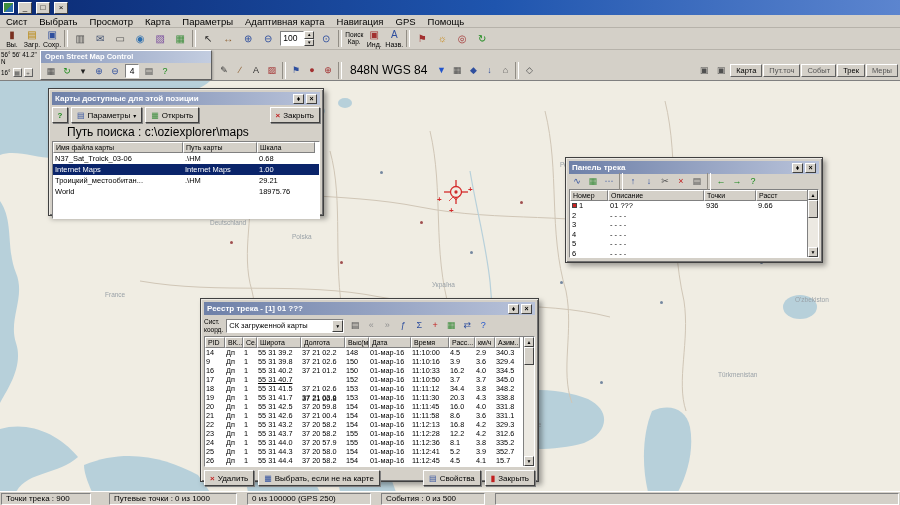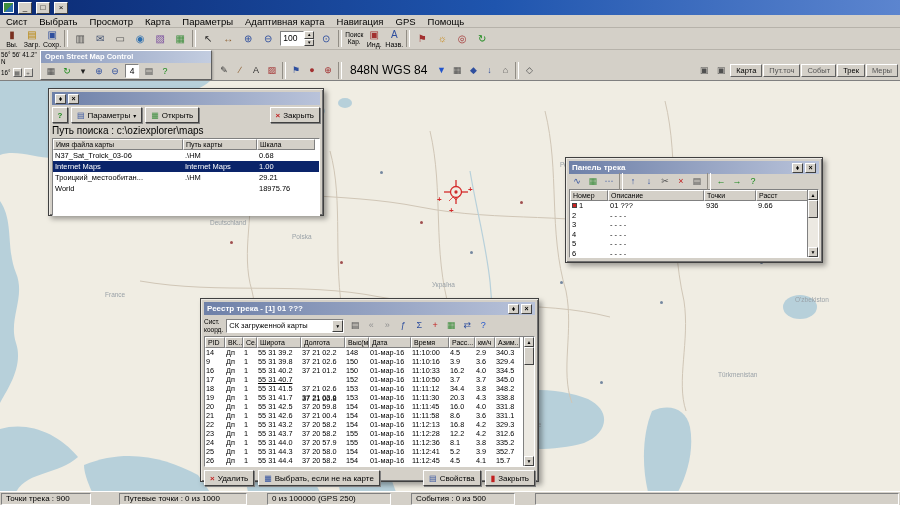--- a/index.html
+++ b/index.html
@@ -96,21 +96,21 @@
   .trow{display:flex;height:9.5px;font-size:7.5px;align-items:center;}
   .tcell{padding:0 2px;white-space:nowrap;overflow:hidden;flex:0 0 auto;display:flex;align-items:center;gap:2px;}
   .swatch{width:5px;height:5px;display:inline-block;border:1px solid #444;}
 
   
   .rrow{display:flex;height:9px;font-size:7.3px;align-items:center;}
   .rcell{padding:0 1px;white-space:nowrap;overflow:hidden;flex:0 0 auto;}
 
   
   .statusbar{position:absolute;left:0;top:491px;width:900px;height:14px;background:#d4d0c8;
-    border-top:1px solid #fff;display:flex;align-items:center;padding:0 1px;gap:20px;}
+    border-top:1px solid #fff;display:flex;align-items:center;padding:0 1px;gap:10px;}
   .scell{height:12px;border:1px solid;border-color:#808080 #fff #fff #808080;
     font-size:8px;line-height:10px;padding:0 4px;white-space:nowrap;overflow:hidden;flex:0 0 auto;}
 </style>
 </head>
 <body>
 
 <div class="app">
 
   <div class="titlebar">
     <div class="appicon"></div>
@@ -382,40 +382,41 @@
         <span class="map-dot" style="left: 480px; top: 260px; background: rgb(160, 80, 80);"></span>
         <span class="map-dot" style="left: 600px; top: 300px; background: rgb(117, 136, 160);"></span>
         <span class="map-plus" style="left: 437px; top: 116px;">+</span>
         <span class="map-plus" style="left: 468px; top: 106px;">+</span>
         <span class="map-plus" style="left: 449px; top: 127px;">+</span>
       </div>
   </div>
 
   <div class="dlg" style="left:48px;top:88px;width:276px;height:128px;">
     <div class="dtitle">
+      <span class="tt">Карты доступные для этой позиции</span>
       <span class="dbtn">♦</span>
       <span class="dbtn">×</span>
     </div>
     <div style="display:flex;align-items:center;gap:3px;margin-top:2px;">
       <span class="btn" style="width:16px;color:#1a8a1a;font-weight:bold;">?</span>
       <span class="btn">
         <span style="color:#2f4f9e;">▤</span>
           <span>Параметры</span>
           <span style="font-size:6px;">▾</span>
       </span>
       <span class="btn">
         <span style="color:#3f8f3f;">▦</span>
           <span>Открыть</span>
       </span>
       <span class="btn" style="margin-left:auto;">
         <span style="color:#c22020;font-weight:bold;">×</span>
           <span>Закрыть</span>
       </span>
     </div>
-    <div style="font-size:10px;margin:2px 0;">Путь поиска : c:\oziexplorer\maps</div>
+    <div style="font-size:12px;margin:2px 15px;">Путь поиска : c:\oziexplorer\maps</div>
     <div class="inset" style="height:78px;overflow:hidden;">
       <div style="display:flex;" id="maps-header">
           <span class="hcell" style="width: 130px;">Имя файла карты</span>
           <span class="hcell" style="width: 74px;">Путь карты</span>
           <span class="hcell" style="width: 58px;">Шкала</span>
         </div>
       <div id="maps-rows">
           <div class="mrow">
             <span class="mcell" style="width: 130px;">N37_Sat_Troick_03-06</span>
             <span class="mcell" style="width: 74px;">.\НМ</span>

